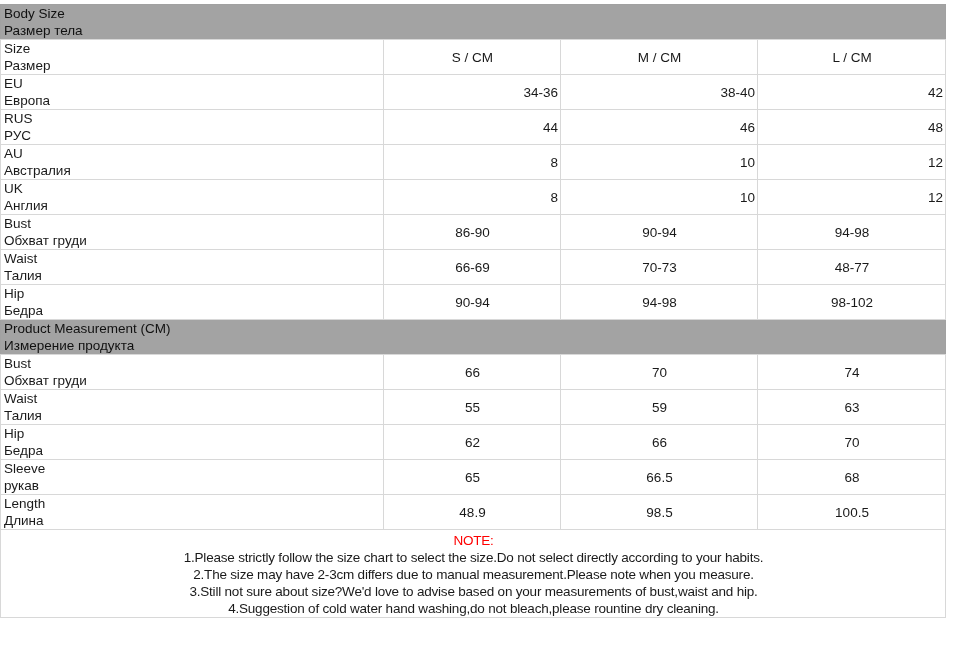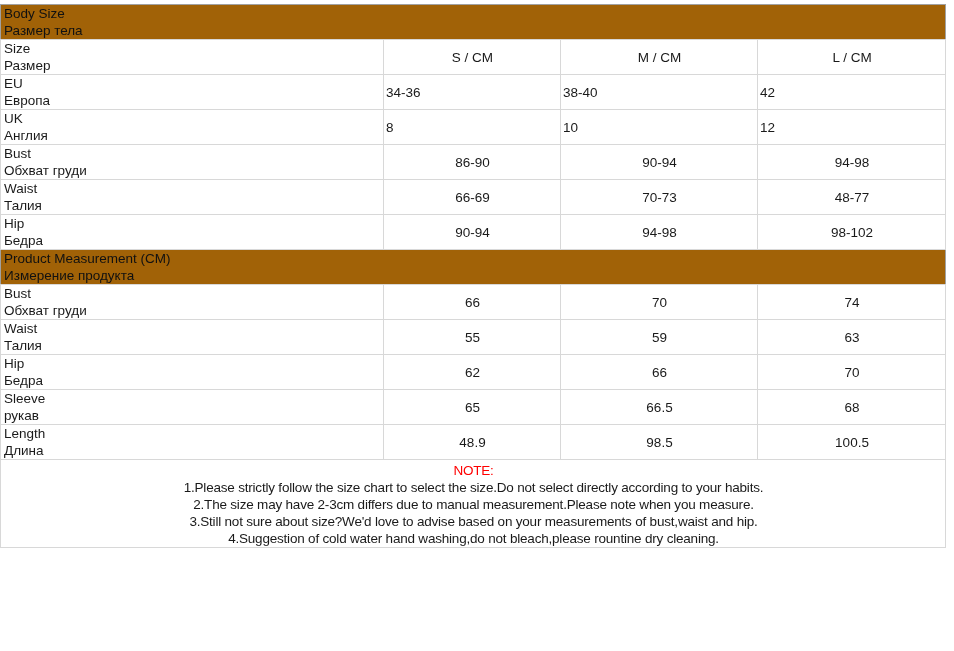--- a/index.html
+++ b/index.html
@@ -21,25 +21,25 @@
     border:1px solid #d8d8d8;
     font-size:13.5px;
     line-height:17px;
     height:34px;
     padding:0 2px 0 3px;
     vertical-align:middle;
     overflow:hidden;
     white-space:nowrap;
   }
   td.section-hd{
-    background:#a16207;
+    background:#a3a3a3;
     border-color:#a1a1a1 #a1a1a1 #d8d8d8 #a1a1a1;
     color:#111111;
   }
-  td.val-c{text-align:left;padding-left:2px;}
+  td.val-c{text-align:right;padding-left:2px;}
   td.val-l{text-align:center;}
   td.note-cell{
     height:84px;
     text-align:center;
     vertical-align:top;
     padding-top:2px;
     letter-spacing:-0.2px;
     line-height:17px;
     font-size:13.5px;
     white-space:normal;
@@ -81,21 +81,39 @@
     <tr>
       <td class="two-line">
         <div>EU</div>
         <div>Европа</div>
       </td>
       <td class="val-c">34-36</td>
       <td class="val-c">38-40</td>
       <td class="val-c">42</td>
     </tr>
 
-
+    <tr>
+      <td class="two-line">
+        <div>RUS</div>
+        <div>РУС</div>
+      </td>
+      <td class="val-c">44</td>
+      <td class="val-c">46</td>
+      <td class="val-c">48</td>
+    </tr>
+
+    <tr>
+      <td class="two-line">
+        <div>AU</div>
+        <div>Австралия</div>
+      </td>
+      <td class="val-c">8</td>
+      <td class="val-c">10</td>
+      <td class="val-c">12</td>
+    </tr>
 
     <tr>
       <td class="two-line">
         <div>UK</div>
         <div>Англия</div>
       </td>
       <td class="val-c">8</td>
       <td class="val-c">10</td>
       <td class="val-c">12</td>
     </tr>

